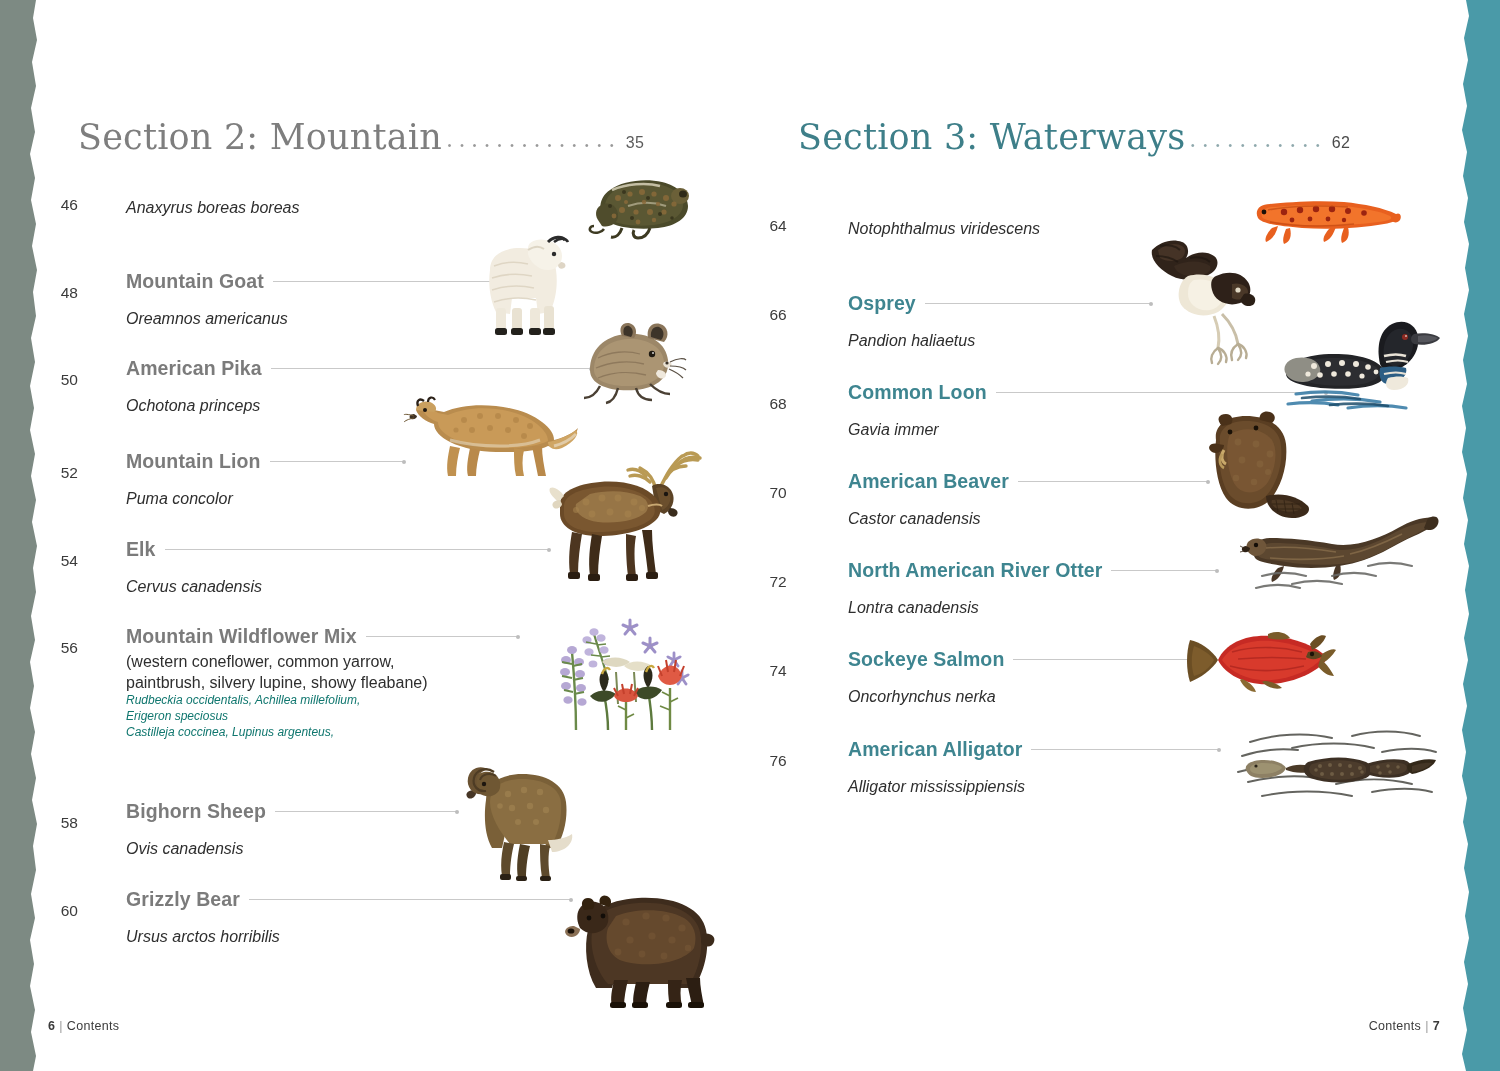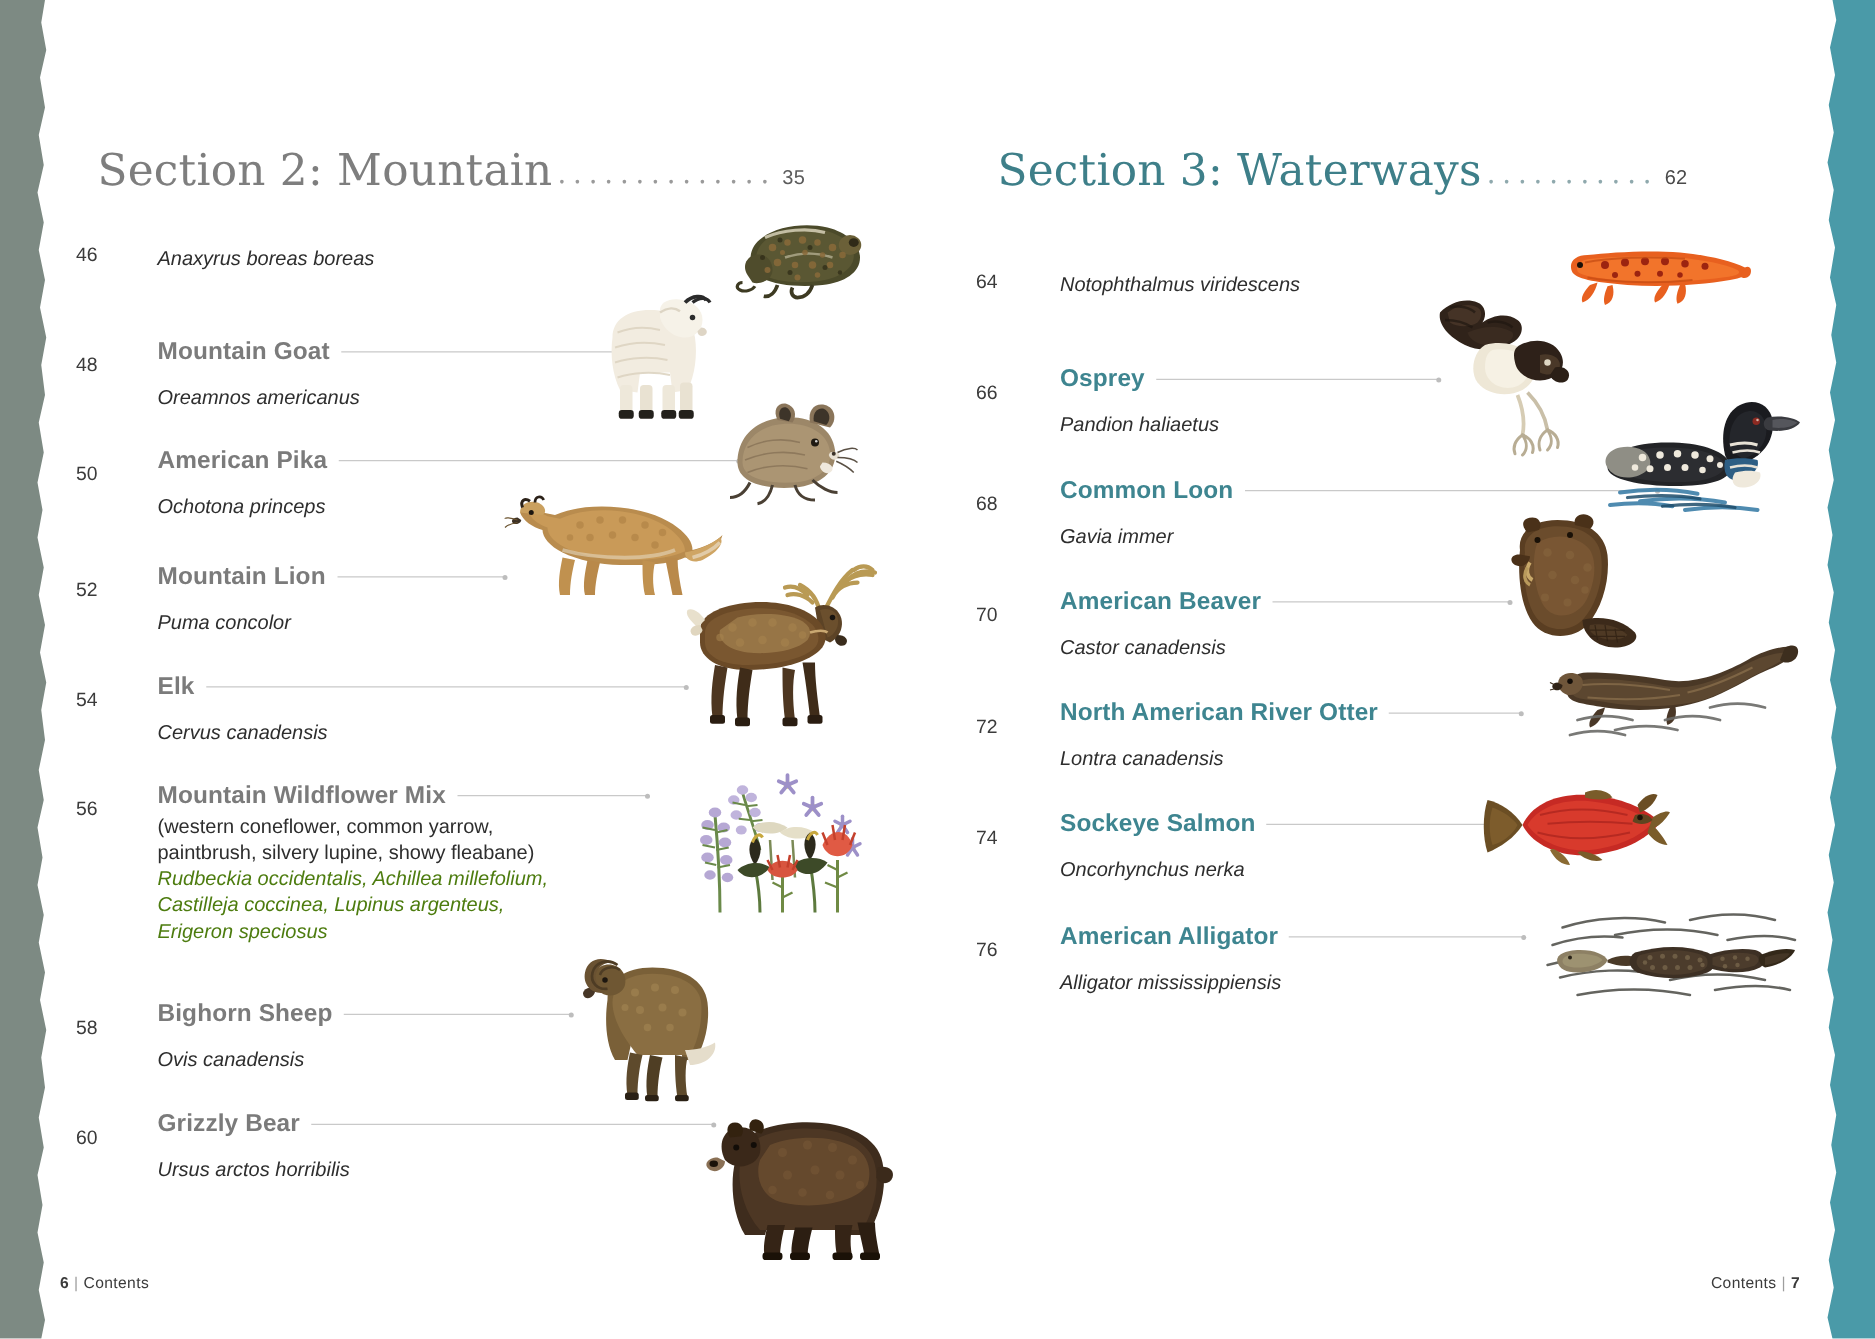--- a/index.html
+++ b/index.html
@@ -58,21 +58,21 @@
   .entry{position:absolute;left:0;width:100%;}
   .entry .pg{
     position:absolute;
     width:40px;
     text-align:right;
     font-size:15.5px;
     color:#3b3b3b;
     top:14px;
   }
   .entry-left .pg{left:38px;}
-  .entry-right .pg{left:758px;}
+  .entry-right .pg{left:758px;text-align:center;}
 
   .entry .body{position:absolute;top:0;}
   .entry-left .body{left:126px;}
   .entry-right .body{left:848px;}
 
   .title-row{display:flex;align-items:center;white-space:nowrap;}
   .name{
     font-size:19.5px;
     font-weight:700;
     letter-spacing:.1px;
@@ -104,23 +104,23 @@
     white-space:nowrap;
   }
   .common{
     font-size:16px;
     color:#2e2e2e;
     margin-top:3px;
     line-height:1.32;
     white-space:nowrap;
   }
   .latin-block{
-    font-size:16px;
+    font-size:12px;
     font-style:italic;
-    color:#4d7c0f;
+    color:#0f766e;
     line-height:1.32;
     white-space:nowrap;
   }
 
   
   .footer{
     position:absolute;
     bottom:38px;
     font-size:12.5px;
     color:#3b3b3b;
@@ -222,22 +222,22 @@
     <div class="entry entry-left" style="top:625px">
       <div class="pg">56</div>
       <div class="body">
         <div class="title-row">
           <span class="name">Mountain Wildflower Mix</span>
           <span class="leader" style="width:152px"></span>
         </div>
         <div class="common">(western coneflower, common yarrow,</div>
         <div class="common" style="margin-top:0">paintbrush, silvery lupine, showy fleabane)</div>
         <div class="latin-block">Rudbeckia occidentalis, Achillea millefolium,</div>
+        <div class="latin-block">Erigeron speciosus</div>
         <div class="latin-block">Castilleja coccinea, Lupinus argenteus,</div>
-        <div class="latin-block">Erigeron speciosus</div>
       </div>
     </div>
 
     <div class="entry entry-left" style="top:800px">
       <div class="pg">58</div>
       <div class="body">
         <div class="title-row">
           <span class="name">Bighorn Sheep</span>
           <span class="leader" style="width:182px"></span>
         </div>

